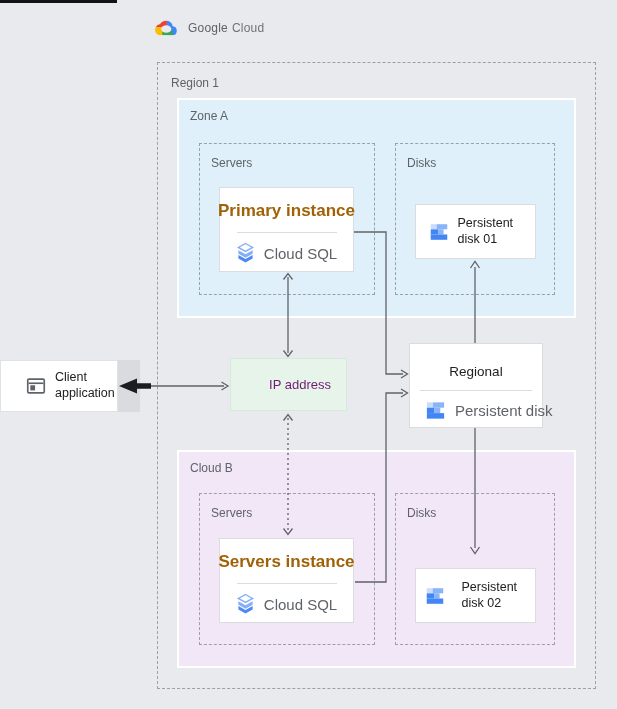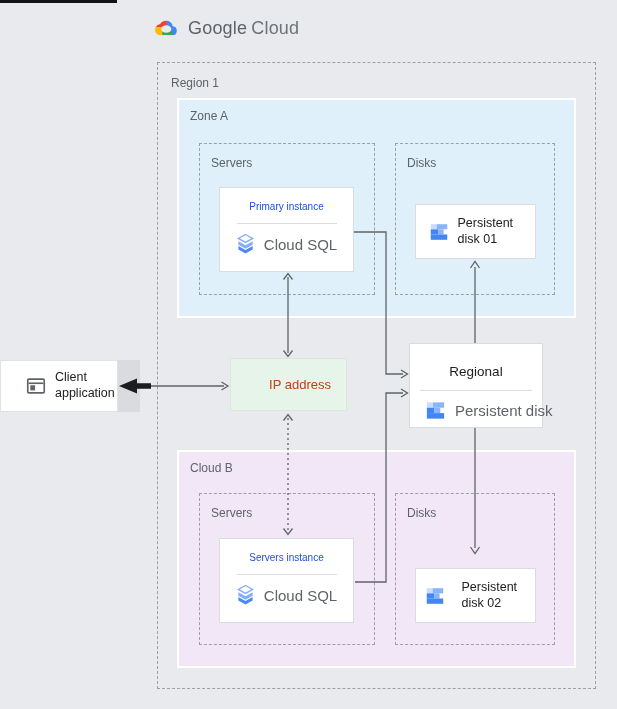--- a/index.html
+++ b/index.html
@@ -6,58 +6,58 @@
   html,body { background:#e8eaed; }
   body { font-family:"Liberation Sans","DejaVu Sans",sans-serif; }
   .stage { position:relative; width:617px; height:709px; background:#e8eaed; overflow:hidden; }
 
   .abs { position:absolute; }
 
   .topbar-accent { left:0; top:0; width:117px; height:3px; background:#121316; }
 
   
   .logo { left:152px; top:15px; height:26px; display:flex; align-items:center; gap:8px; }
-  .brand { font-size:18px; letter-spacing:.2px; }
+  .brand { font-size:12px; letter-spacing:.2px; }
   .brand .g { color:#5f6368; font-weight:500; }
   .brand .c { color:#6e7378; font-weight:400; margin-left:4px; }
 
   
   .region { left:157px; top:62px; width:439px; height:627px; border:1px dashed #9aa0a6; }
   .group-label { font-size:12px; color:#5f6368; white-space:nowrap; }
   .zone { border:2px solid #ffffff; }
   .zone-a { left:177px; top:98px; width:399px; height:220px; background:#dff0fb; }
   .zone-b { left:177px; top:450px; width:399px; height:218px; background:#f2e7f7; }
   .dotted-box { border:1px dashed #9aa0a6; }
   .servers-a { left:199px; top:143px; width:176px; height:152px; }
   .disks-a   { left:395px; top:143px; width:160px; height:152px; }
   .servers-b { left:199px; top:493px; width:176px; height:152px; }
   .disks-b   { left:395px; top:493px; width:160px; height:152px; }
 
   
   .card { background:#ffffff; border:1px solid #dadce0; }
   .instance-card { width:135px; height:85px; display:flex; flex-direction:column; align-items:center; padding-top:13px; }
   .primary-card { left:219px; top:187px; }
   .standby-card { left:219px; top:538px; }
-  .instance-title { font-size:10px; color:#1d4ed8; white-space:nowrap; }
+  .instance-title { font-size:17px; color:#a16207; white-space:nowrap;font-weight:bold; }
   .card-divider { width:100px; border-top:1px solid #dadce0; margin-top:11px; }
   .product-row { display:flex; align-items:center; gap:9px; margin-top:9px; }
   .product-label { font-size:15px; color:#5f6368; white-space:nowrap; }
 
   .disk-card { width:121px; height:55px; display:flex; align-items:center; justify-content:center; gap:8px; }
   .pd01-card { left:415px; top:204px; }
   .pd02-card { left:415px; top:568px;gap:16px; }
   .disk-label { font-size:12.5px; color:#202124; width:66px; line-height:1.25; }
 
   .regional-card { left:409px; top:343px; width:134px; height:85px; display:flex; flex-direction:column; padding-top:20px; }
   .regional-title { font-size:13.5px; color:#202124; text-align:center; }
   .regional-divider { width:112px; border-top:1px solid #dadce0; margin:11px auto 0; }
   .regional-row { display:flex; align-items:center; gap:8px; margin-top:8px; padding-left:14px; }
 
   .ip-box { left:230px; top:358px; width:117px; height:53px; background:#e6f4ea; border:1px solid #d7e8dc; display:flex; align-items:center; justify-content:center; }
-  .ip-label { font-size:13px; color:#c2410c;padding-left:23px; }
+  .ip-label { font-size:13px; color:#701a75;padding-left:23px; }
 
   .client-shadow { left:118px; top:360px; width:22px; height:52px; background:#d9dbde; }
   .client-card { left:0; top:360px; width:118px; height:52px; background:#ffffff; border:1px solid #e0e2e5; display:flex; align-items:center; gap:8px; padding-left:24px;justify-content:center; }
   .client-label { font-size:12.5px; color:#202124; line-height:1.25; width:72px; }
 
   .arrows { left:0; top:0; width:617px; height:709px; pointer-events:none; }
 
   .icon { flex:none; display:block; }
 </style>
 </head>

